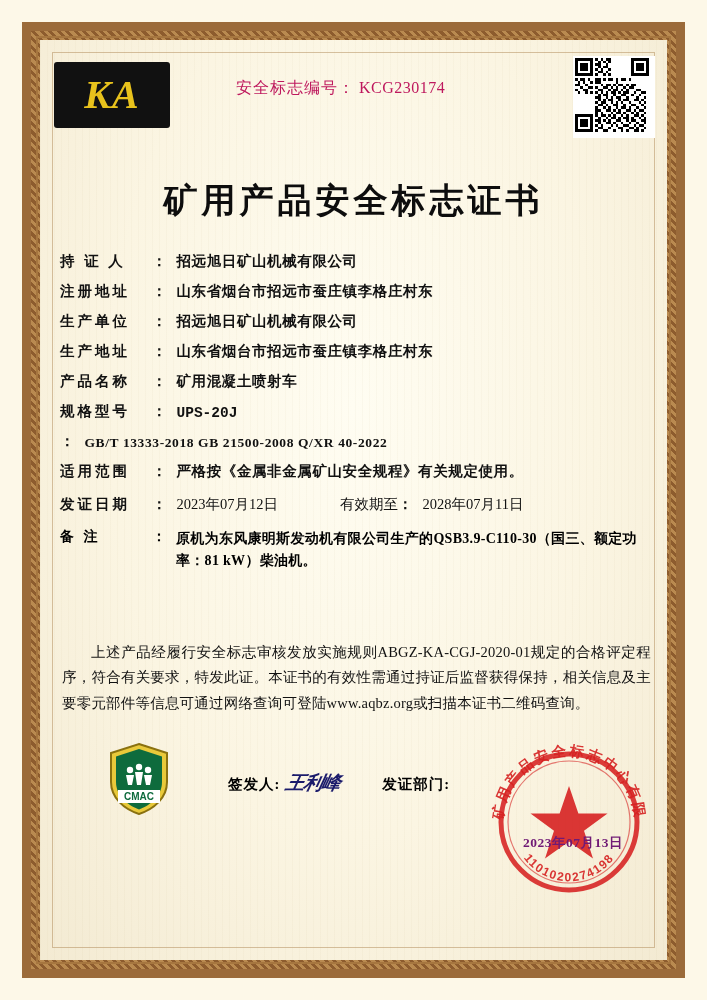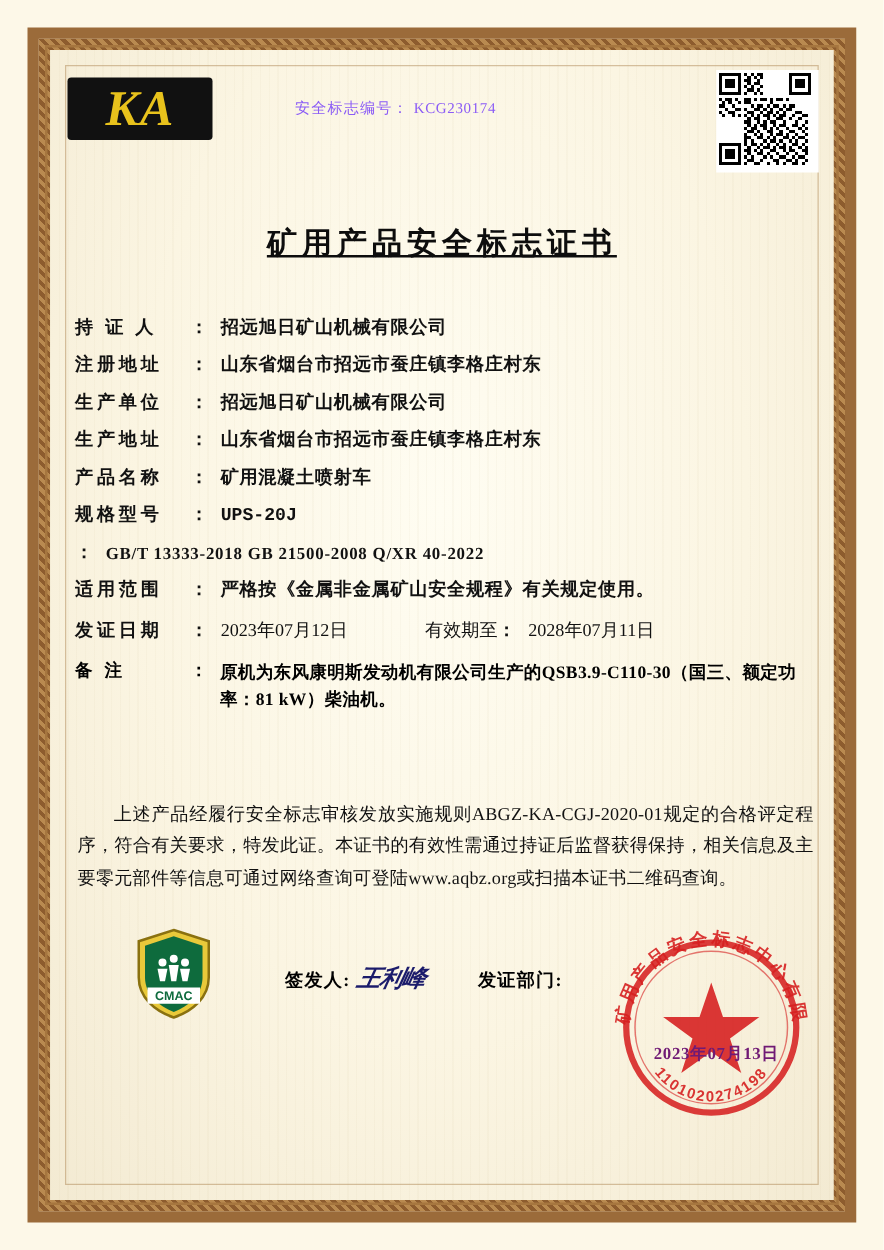--- a/index.html
+++ b/index.html
@@ -84,43 +84,43 @@
     padding: 0;
     z-index: 3;
   }
 
   
   .ka-logo {
     position: absolute;
     left: 54px;
     top: 62px;
     width: 116px;
-    height: 50px;
+    height: 66px;
     background: #111111;
     border-radius: 3px;
     display: flex;
     align-items: center;
     justify-content: center;
   }
   .ka-logo-text {
     color: #e8c21c;
     font-family: "Liberation Serif", serif;
     font-weight: bold;
     font-size: 40px;
     letter-spacing: 1px;
     line-height: 1;
     font-style: italic;
   }
 
   .cert-no {
     position: absolute;
     left: 236px;
     top: 78px;
-    font-size: 12px;
-    color: #8b5cf6;
+    font-size: 16px;
+    color: #be185d;
     letter-spacing: 0.5px;
     white-space: nowrap;
   }
   .cert-no .label { letter-spacing: 1px; }
   .cert-no .value { margin-left: 4px; }
 
   .qr {
     position: absolute;
     right: 52px;
     top: 56px;
@@ -133,24 +133,23 @@
 
   
   .title {
     position: absolute;
     left: 0;
     right: 0;
     top: 178px;
     text-align: center;
     font-family: "Liberation Serif", serif;
     font-weight: bold;
-    font-size: 24px;
+    font-size: 34px;
     letter-spacing: 4px;
     color: #0d0d0d;
-    text-decoration: underline;
   }
 
   
   .fields {
     position: absolute;
     left: 60px;
     right: 52px;
     top: 252px;
   }
   .row {

